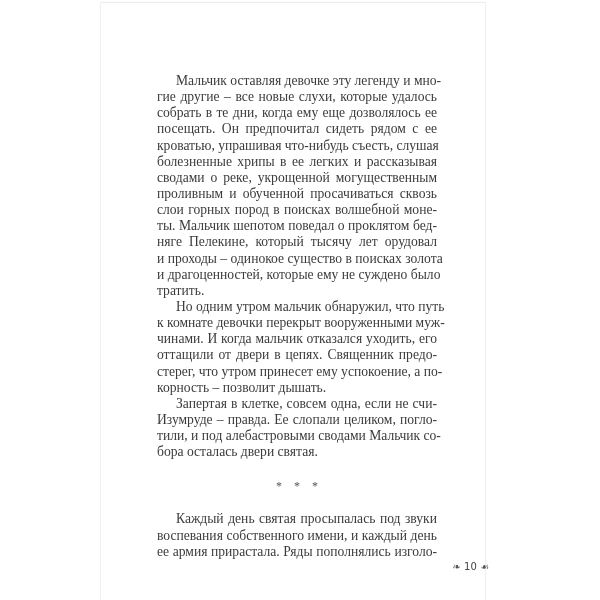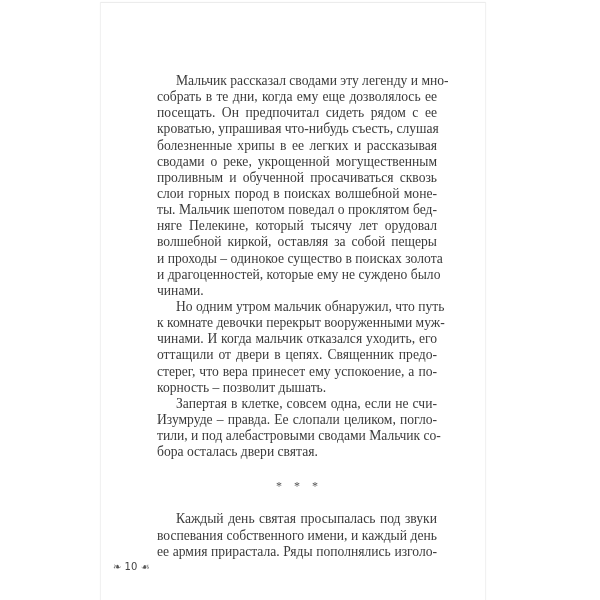--- a/index.html
+++ b/index.html
@@ -21,52 +21,52 @@
       white-space: nowrap; height: 16.15px; overflow: visible;
     }
     .line.last { text-align-last: left; }
     .line.indent { padding-left: 19px; }
     .stars {
       height: 51px; display: flex; justify-content: center; align-items: center;
       font-size: 12px; color: #555; letter-spacing: 0;
     }
     .stars span { margin: 0 6px; }
     .folio {
-      position: absolute; left: 12px; width: 384px; top: 558px; text-align: left;
+      position: absolute; left: 4px; width: 384px; top: 558px; text-align: right;
       font-family: "DejaVu Sans", sans-serif; font-size: 10px; color: #444;
     }
     .folio .orn { font-family: "DejaVu Sans", sans-serif; font-size: 10px; color: #555; }
   </style>
 </head>
 <body>
 
 <div class="page">
   <div class="text">
     <div class="para" id="p0">
-        <span class="line indent">Мальчик рассказал сводами эту легенду и мно-</span>
+        <span class="line indent">Мальчик оставляя девочке эту легенду и мно-</span>
+        <span class="line">гие другие – все новые слухи, которые удалось</span>
         <span class="line">собрать в те дни, когда ему еще дозволялось ее</span>
         <span class="line">посещать. Он предпочитал сидеть рядом с ее</span>
         <span class="line">кроватью, упрашивая что-нибудь съесть, слушая</span>
         <span class="line">болезненные хрипы в ее легких и рассказывая</span>
         <span class="line">сводами о реке, укрощенной могущественным</span>
         <span class="line">проливным и обученной просачиваться сквозь</span>
         <span class="line">слои горных пород в поисках волшебной моне-</span>
         <span class="line">ты. Мальчик шепотом поведал о проклятом бед-</span>
         <span class="line">няге Пелекине, который тысячу лет орудовал</span>
-        <span class="line">волшебной киркой, оставляя за собой пещеры</span>
         <span class="line">и проходы – одинокое существо в поисках золота</span>
         <span class="line">и драгоценностей, которые ему не суждено было</span>
-        <span class="line last">чинами.</span>
+        <span class="line last">тратить.</span>
       </div>
     <div class="para" id="p1">
         <span class="line indent">Но одним утром мальчик обнаружил, что путь</span>
         <span class="line">к комнате девочки перекрыт вооруженными муж-</span>
         <span class="line">чинами. И когда мальчик отказался уходить, его</span>
         <span class="line">оттащили от двери в цепях. Священник предо-</span>
-        <span class="line">стерег, что вера принесет ему успокоение, а по-</span>
+        <span class="line">стерег, что утром принесет ему успокоение, а по-</span>
         <span class="line last">корность – позволит дышать.</span>
       </div>
     <div class="para" id="p2">
         <span class="line indent">Запертая в клетке, совсем одна, если не счи-</span>
         <span class="line">Изумруде – правда. Ее слопали целиком, погло-</span>
         <span class="line">тили, и под алебастровыми сводами Мальчик со-</span>
         <span class="line last">бора осталась двери святая.</span>
       </div>
     <div class="stars">
       <span>*</span>

